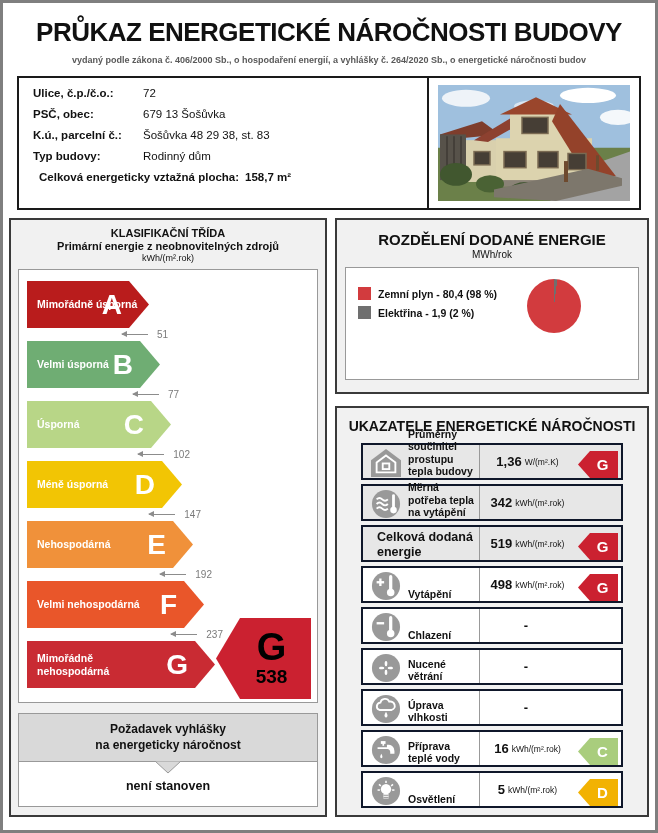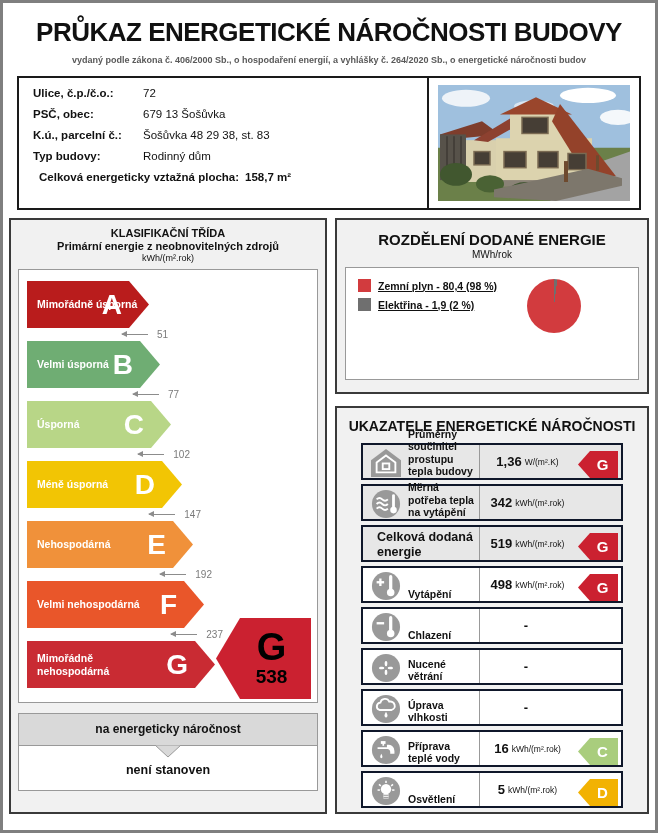--- a/index.html
+++ b/index.html
@@ -62,21 +62,21 @@
   .req-head { background:#d9d9d9; border-bottom: 1px solid #999; text-align:center;
               font-weight:bold; font-size: 12px; line-height: 1.35; padding: 7px 0 8px; position: relative; }
   .req-notch { position:absolute; left:50%; bottom:-13px; transform:translateX(-50%); z-index:2; }
   .req-body { text-align:center; font-weight:bold; font-size: 12.5px; padding: 17px 0 13px; border-radius: 17px; }
 
   
   .panel-top { height: 176px; }
   .pt-title { text-align:center; font-weight:bold; font-size: 15px; margin-top: 11px; }
   .pt-unit  { text-align:center; font-size: 10px; margin: 1px 0 7px; }
   .pie-box { background:#fff; border: 1px solid #999; margin: 0 8px; height: 113px; position: relative; }
-  .legend { position:absolute; left: 12px; top: 11px; text-decoration: underline; }
+  .legend { position:absolute; left: 12px; top: 19px; }
   .legend-item { display:flex; align-items:center; margin-bottom: 6px; font-size: 10.5px; font-weight: bold; }
   .legend-swatch { width: 13px; height: 13px; margin-right: 7px; flex: none; }
   .pie { position:absolute; right: 57px; top: 11px; width: 54px; height: 54px; border-radius: 50%; }
 
   
   .panel-ind { flex: 1; }
   .ind-title { text-align:center; font-weight:bold; font-size: 14px; margin: 10px 0 9px; }
   .ind-row { display:flex; align-items:flex-end; border:2px solid #0f172a; background:#fff;
              margin: 0 24px 4px; height: 37px; }
   .ind-row.shaded { background:#e7e7e7; }
@@ -223,20 +223,21 @@
         </div>
 
         <div class="big-arrow" style="background: rgb(203, 33, 48);">
           <span class="bl">G</span>
           <span class="bv">538</span>
         </div>
       </div>
 
       <div class="req-box">
         <div class="req-head">
+          <div>Požadavek vyhlášky</div>
           <div>na energeticky náročnost</div>
           <svg class="req-notch" width="28" height="13">
             <polygon points="1,0 27,0 14,12" fill="#d9d9d9" stroke="#999999" stroke-width="1"></polygon>
           </svg>
         </div>
         <div class="req-body">není stanoven</div>
       </div>
     </div>
 
     <div class="right-col">

